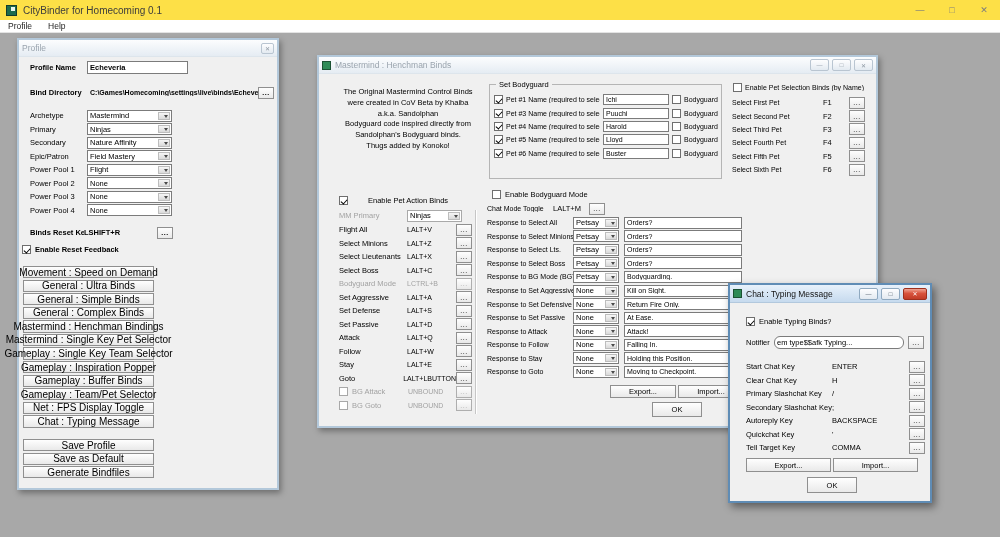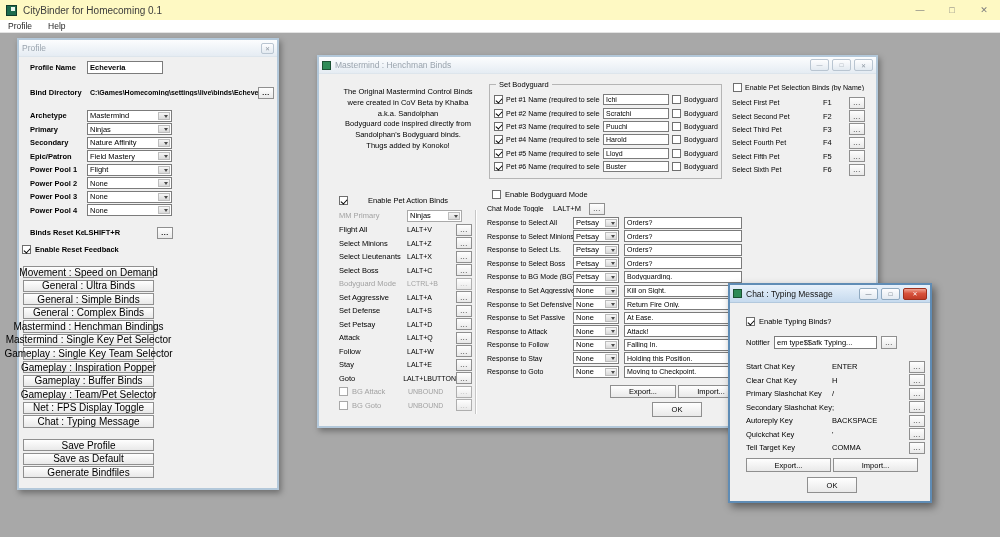--- a/index.html
+++ b/index.html
@@ -1,21 +1,21 @@
 <!DOCTYPE html>
 <html><head>
 <meta charset="utf-8">
 <style>
   * { margin:0; padding:0; box-sizing:border-box; }
   html,body { width:1000px; height:537px; }
   body { font-family:"Liberation Sans","DejaVu Sans",sans-serif; font-size:7.5px; color:#000;
          background:#a8a8a8; overflow:hidden; position:relative; cursor:default; }
 
   
-  .app-titlebar { position:absolute; top:0; left:0; right:0; height:20px; background:#fef9c3;
+  .app-titlebar { position:absolute; top:0; left:0; right:0; height:20px; background:#fde047;
                   display:flex; align-items:center; z-index:50; }
   .app-icon { width:11px; height:11px; margin:0 6px 0 6px; background:#1d6b4e; border:1px solid #123c2d;
               position:relative; flex:0 0 11px; }
   .app-icon::after { content:""; position:absolute; right:1px; top:1px; width:4px; height:4px; background:#e8f5ee; }
   .app-title { font-size:10px; color:#3c3c3c; }
   .win-controls { margin-left:auto; display:flex; height:100%; }
   .win-btn { width:32px; height:100%; display:flex; align-items:center; justify-content:center;
              color:#7d7d7d; font-size:9px; }
   .menubar { position:absolute; top:20px; left:0; right:0; height:13px; background:#ffffff;
              border-bottom:1px solid #e3e3e3; display:flex; align-items:center; z-index:50; }
@@ -65,27 +65,27 @@
   .disabled .dots { color:#b0b0b0; border-color:#aeaeae; }
   .gray { color:#a2a2a2; }
   .groupbox { position:absolute; border:1px solid #b5b5b5; }
   .group-label { position:absolute; top:-5px; left:6px; background:#f0f0f0; padding:0 3px; white-space:nowrap; }
 
   
   #profile { left:17px; top:4px; width:262px; height:452px; z-index:1; }
   .pp-row { position:absolute; display:flex; align-items:center; height:13px;font-weight:bold; }
   #pp-name { left:11px; top:4px; width:245px; }
   #pp-name .lbl { width:57px; }
-  #pp-name .textbox { width:76px; }
+  #pp-name .textbox { width:101px; }
   #pp-dir { left:11px; top:29px; width:245px; }
   #pp-dir .lbl { width:60px; }
   #pp-dir .val { width:168px; font-size:7px; white-space:nowrap; overflow:hidden; }
   .pp-dd-rows { position:absolute; left:11px; top:52px; }
   .pp-dd-row { display:flex; align-items:center; height:13.5px; }
-  .pp-dd-row .lbl { width:57px;font-weight:bold; }
+  .pp-dd-row .lbl { width:57px; }
   .pp-dd-row .combo { width:85px; }
   #pp-reset { left:11px; top:169px; width:160px; }
   #pp-reset .lbl { width:54px; }
   #pp-reset .key { width:73px; }
   #pp-feedback { left:3px; top:186px; }
   #pp-feedback .lbl { margin-left:4px; }
   .pp-btn-list { position:absolute; left:4px; width:131px; }
   #pp-binds { top:209px; }
   #pp-footer { top:382px; }
   .pp-btn-list .btn { width:100%; height:12.2px; margin-bottom:1.4px; font-size:10px; }
@@ -131,21 +131,21 @@
   #mm-export { position:absolute; left:291px; top:311px; display:flex; gap:2px; }
   #mm-export .btn { width:66px; height:13px; }
   #mm-ok { position:absolute; left:333px; top:328px; width:50px; height:15px; }
 
   
   #chat { left:728px; top:249px; width:204px; height:220px; z-index:3; }
   #chat .child-titlebar { height:18px; }
   #ch-enable { position:absolute; left:16px; top:14px; display:flex; align-items:center; gap:4px; }
   #ch-notifier { position:absolute; left:16px; top:33px; width:178px; display:flex; align-items:center; }
   #ch-notifier .lbl { width:28px; }
-  #ch-notifier .textbox { width:103px; }
+  #ch-notifier .textbox { width:130px;border-radius:6px; }
   #ch-notifier .dots { margin-left:4px; height:13px; }
   .ch-key-rows { position:absolute; left:16px; top:57px; width:179px; }
   .ch-key-row { display:flex; align-items:center; height:13.5px; }
   .ch-key-row .lbl { width:86px; }
   .ch-key-row .dots { margin-left:auto; }
   #ch-export { position:absolute; left:16px; top:155px; display:flex; gap:2px; }
   #ch-export .btn { width:85px; height:14px; }
   #ch-ok { position:absolute; left:77px; top:174px; width:50px; height:16px; }
 </style>
 </head>
@@ -275,27 +275,20 @@
         </div>
 
       <div class="groupbox" id="mm-group">
         <div class="group-label">Set Bodyguard</div>
         <div class="mm-pet-rows">
 
         <div class="mm-pet-row">
             <div class="checkbox checked"></div>
             <div class="lbl">Pet #1 Name (required to select):</div>
             <input class="textbox" readonly="" value="Ichi" style="">
-            <div class="checkbox"></div>
-            <div class="bg-lbl">Bodyguard</div>
-          </div>
-            <div class="mm-pet-row">
-            <div class="checkbox checked"></div>
-            <div class="lbl">Pet #2 Name (required to select):</div>
-            <input class="textbox" readonly="" value="Scratchi" style="">
             <div class="checkbox"></div>
             <div class="bg-lbl">Bodyguard</div>
           </div>
             <div class="mm-pet-row">
             <div class="checkbox checked"></div>
             <div class="lbl">Pet #3 Name (required to select):</div>
             <input class="textbox" readonly="" value="Puuchi" style="">
             <div class="checkbox"></div>
             <div class="bg-lbl">Bodyguard</div>
           </div>
@@ -400,21 +393,21 @@
           <div class="lbl">Set Aggressive</div>
           <div class="key">LALT+A</div>
           <div class="btn dots">...</div>
         </div>
           <div class="mm-bind-row">
           <div class="lbl">Set Defense</div>
           <div class="key">LALT+S</div>
           <div class="btn dots">...</div>
         </div>
           <div class="mm-bind-row">
-          <div class="lbl">Set Petsay</div>
+          <div class="lbl">Set Passive</div>
           <div class="key">LALT+D</div>
           <div class="btn dots">...</div>
         </div>
           <div class="mm-bind-row">
           <div class="lbl">Attack</div>
           <div class="key">LALT+Q</div>
           <div class="btn dots">...</div>
         </div>
           <div class="mm-bind-row">
           <div class="lbl">Follow</div>

